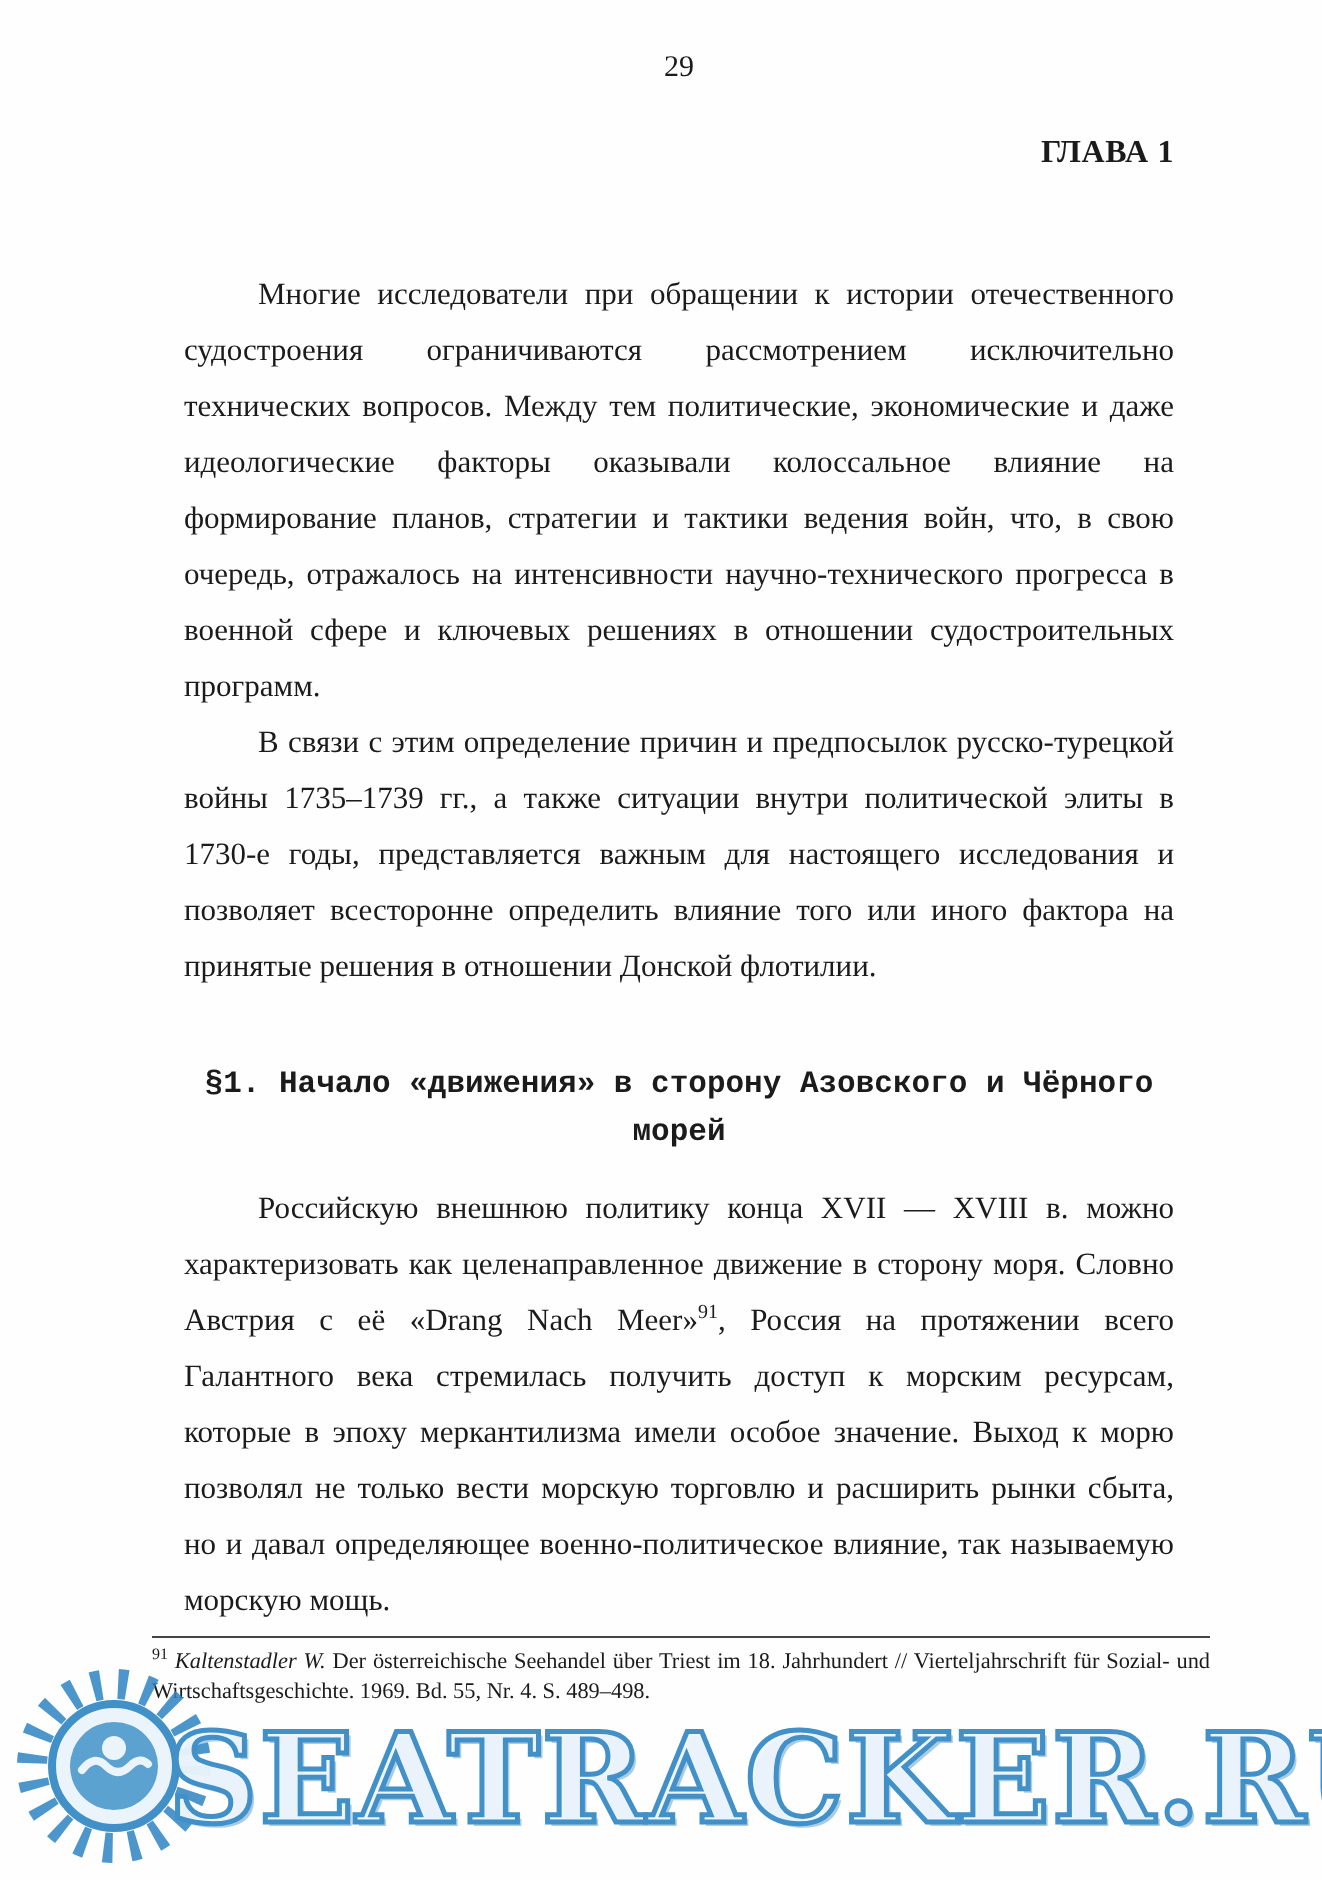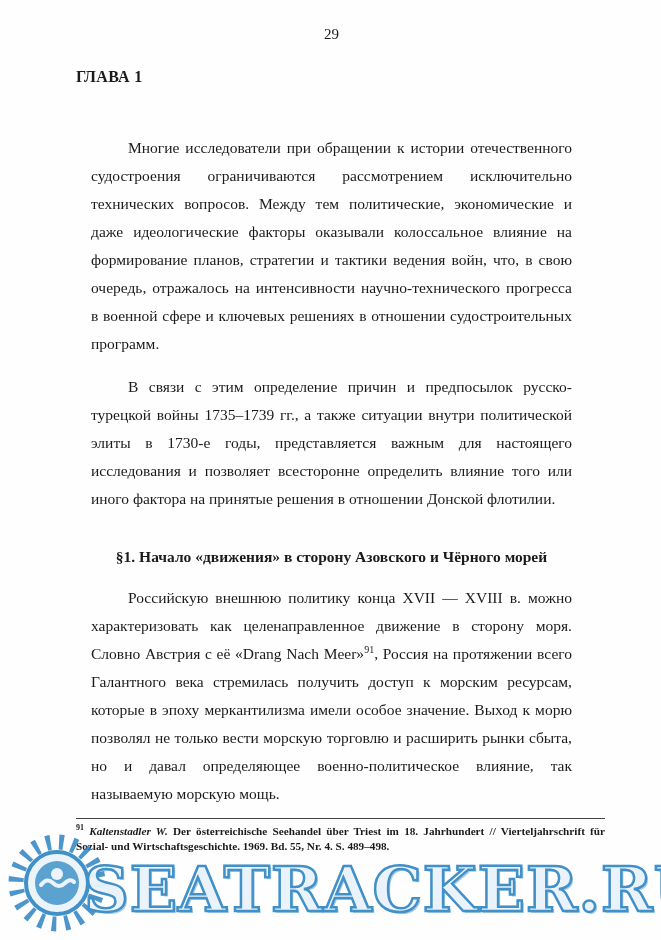--- a/index.html
+++ b/index.html
@@ -7,67 +7,68 @@
 
   .page {
     position: relative;
     width: 661px;
     height: 940px;
     background: #fefefe;
     font-family: "Liberation Serif", serif;
     color: #1b1b1b;
     overflow: hidden;
     margin: 0 auto;
+    padding-left: 16px;
   }
 
   .content { padding: 26px 74px 0 76px; }
 
   .page-number {
     text-align: center;
     font-size: 15px;
     margin-bottom: 16px;
   }
 
   .chapter-title {
-    text-align: left;
+    text-align: right;
     font-weight: 700;
     font-size: 16px;
     line-height: 35px;
     letter-spacing: 0.3px;
     margin-bottom: 40px;
   }
 
   p.body {
-    margin: 15px;
+    margin: 0;
     font-size: 15.5px;
     line-height: 28px;
     text-align: justify;
     text-indent: 37px;
   }
 
   .section-heading {
     text-align: center;
     font-size: 15.5px;
     font-weight: 700;
     margin: 32px 0 13px 0;
     line-height: 24px;
+    font-family: Liberation Mono, monospace;
   }
 
   sup.ref {
     font-size: 10px;
     line-height: 0;
     vertical-align: super;
   }
 
   .footnote-area {
     position: absolute;
     left: 76px;
     right: 56px;
     top: 818px;
-    font-weight: bold;
   }
 
   .footnote-rule {
     border: 0;
     border-top: 1px solid #444;
     margin: 0 0 5px 0;
     width: 100%;
   }
 
   .footnote {

